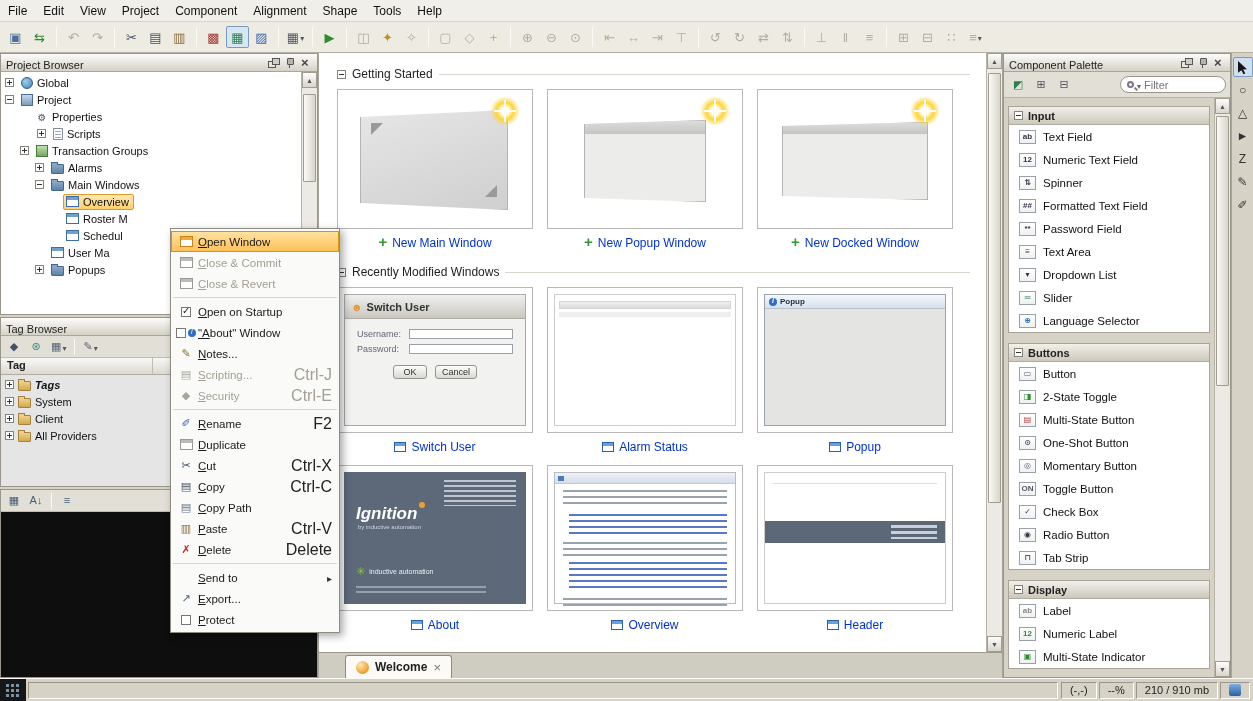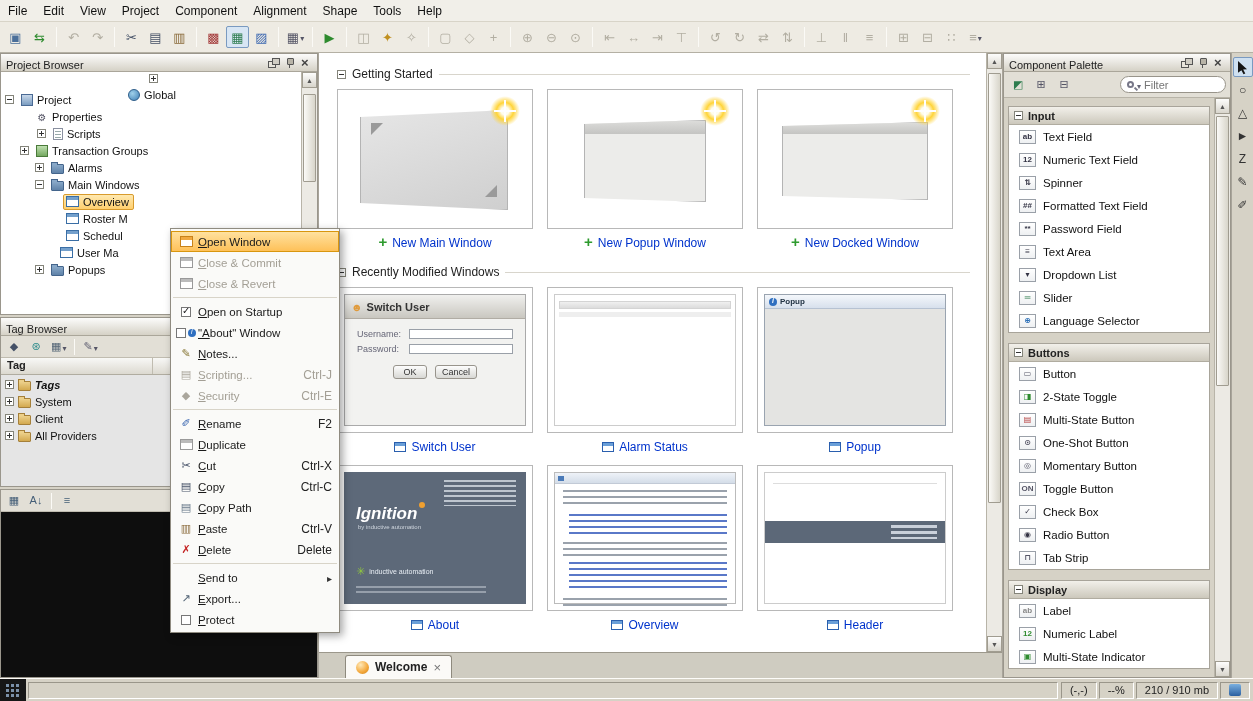--- a/index.html
+++ b/index.html
@@ -190,21 +190,21 @@
 
   
   #context-menu { position:absolute; left:170px; top:228px; width:170px; background:#fafaf8; border:1px solid #8f8b80; box-shadow:3px 3px 8px rgba(0,0,0,.35); z-index:100; padding:2px 0; }
   .cm-item { height:21px; display:flex; align-items:center; padding:0 7px 0 3px; font-size:11.5px; color:#1a1a1a; }
   .cm-item.highlighted { background:linear-gradient(#ffe3a3,#febf55); outline:1px solid #d8960f; outline-offset:-1px; }
   .cm-gutter { width:24px; display:flex; align-items:center; justify-content:center; gap:2px; flex:none; }
   .cm-ico { font-size:11px; line-height:1; }
   .cm-label { display:inline-block; }
   .cm-label::first-letter { text-decoration:underline; }
   .cm-item.disabled .cm-label, .cm-item.disabled .cm-shortcut { color:#a39f95; }
-  .cm-shortcut { margin-left:auto; font-size:12px; color:#222; }
+  .cm-shortcut { margin-left:auto; font-size:16px; color:#222; }
   .cm-arrow { margin-left:auto; }
   .cm-arrow::before { content:"▸"; font-size:10px; color:#333; }
   .cm-sep { height:1px; background:#d8d4c8; margin:3px 2px; }
   .cm-check { width:10px; height:10px; border:1px solid #777; background:#fff; position:relative; flex:none; }
   .cm-check.checked::before { content:"✓"; position:absolute; left:0; top:-3px; font-size:10px; color:#222; }
 </style>
 </head>
 <body>
 
 <div id="menubar">
@@ -345,21 +345,21 @@
   </div>
 
 <div id="leftdock">
 
   <div id="project-browser" class="panel">
     <div class="panel-title">
       <span class="pt-label">Project Browser</span>
       <span class="js-panel-icons"><span class="pt-ico i-float"></span><span class="pt-ico i-pin"></span><span class="pt-ico i-close"></span></span>
     </div>
     <div class="pb-body" id="pb-tree">
-        <div class="tree-row" style="padding-left: 4px; flex-direction: column;">
+        <div class="tree-row" style="padding-left: 4px;">
           <span class="exp plus"></span>
           <span class="node-box">
             <span class="tree-ico ico-globe"></span>
             <span class="tree-label">Global</span>
           </span>
         </div>
         <div class="tree-row" style="padding-left: 4px;">
           <span class="exp minus"></span>
           <span class="node-box">
             <span class="tree-ico ico-project"></span>
@@ -415,21 +415,21 @@
             <span class="tree-label">Roster M</span>
           </span>
         </div>
         <div class="tree-row" style="padding-left: 49px;">
           <span class="exp hidden"></span>
           <span class="node-box">
             <span class="tree-ico ico-window"></span>
             <span class="tree-label">Schedul</span>
           </span>
         </div>
-        <div class="tree-row" style="padding-left: 43px;">
+        <div class="tree-row" style="padding-left: 34px;">
           <span class="exp hidden"></span>
           <span class="node-box">
             <span class="tree-ico ico-window"></span>
             <span class="tree-label">User Ma</span>
           </span>
         </div>
         <div class="tree-row" style="padding-left: 34px;">
           <span class="exp plus"></span>
           <span class="node-box">
             <span class="tree-ico ico-folder"></span>

